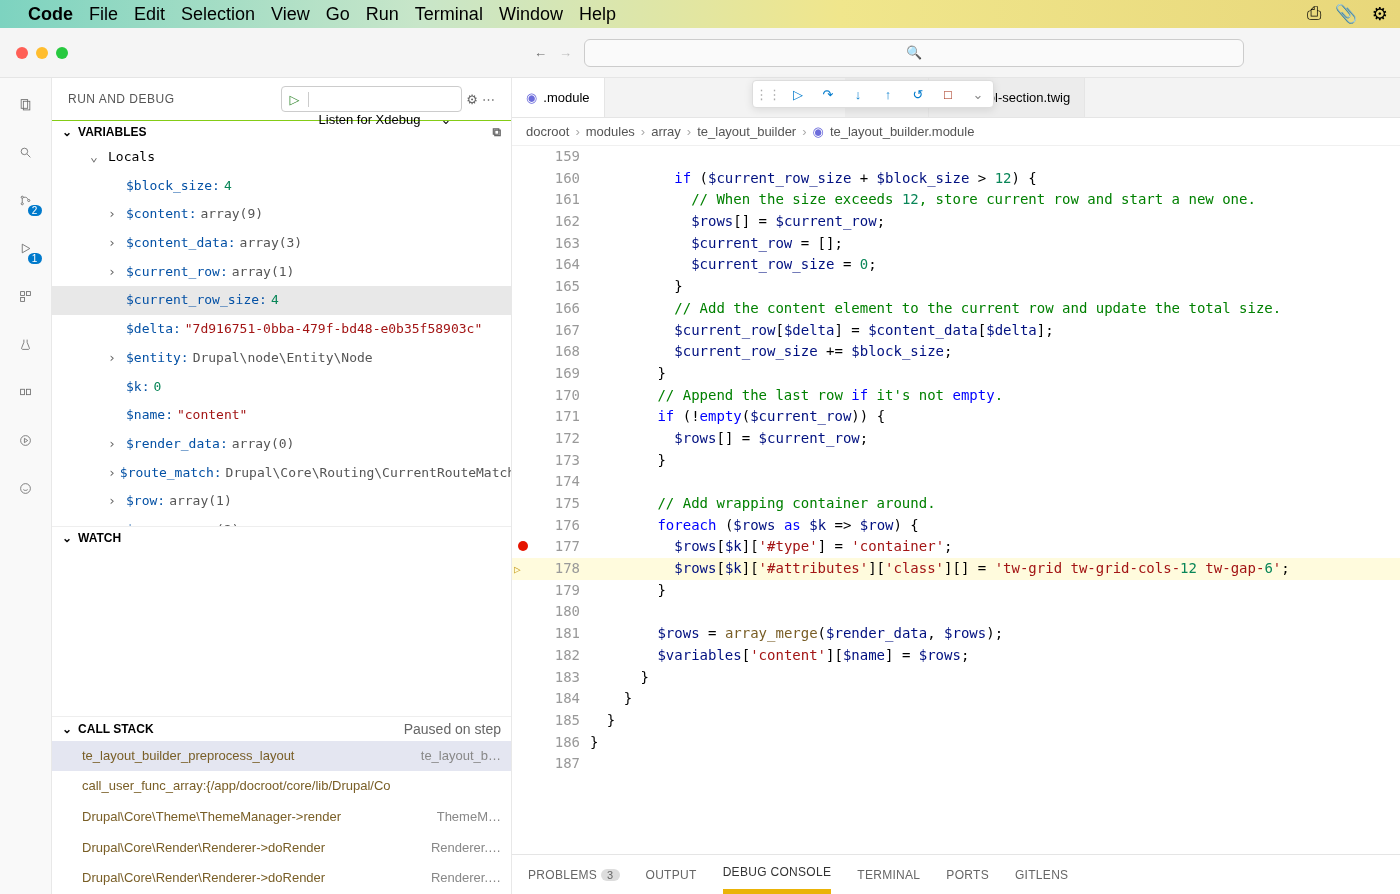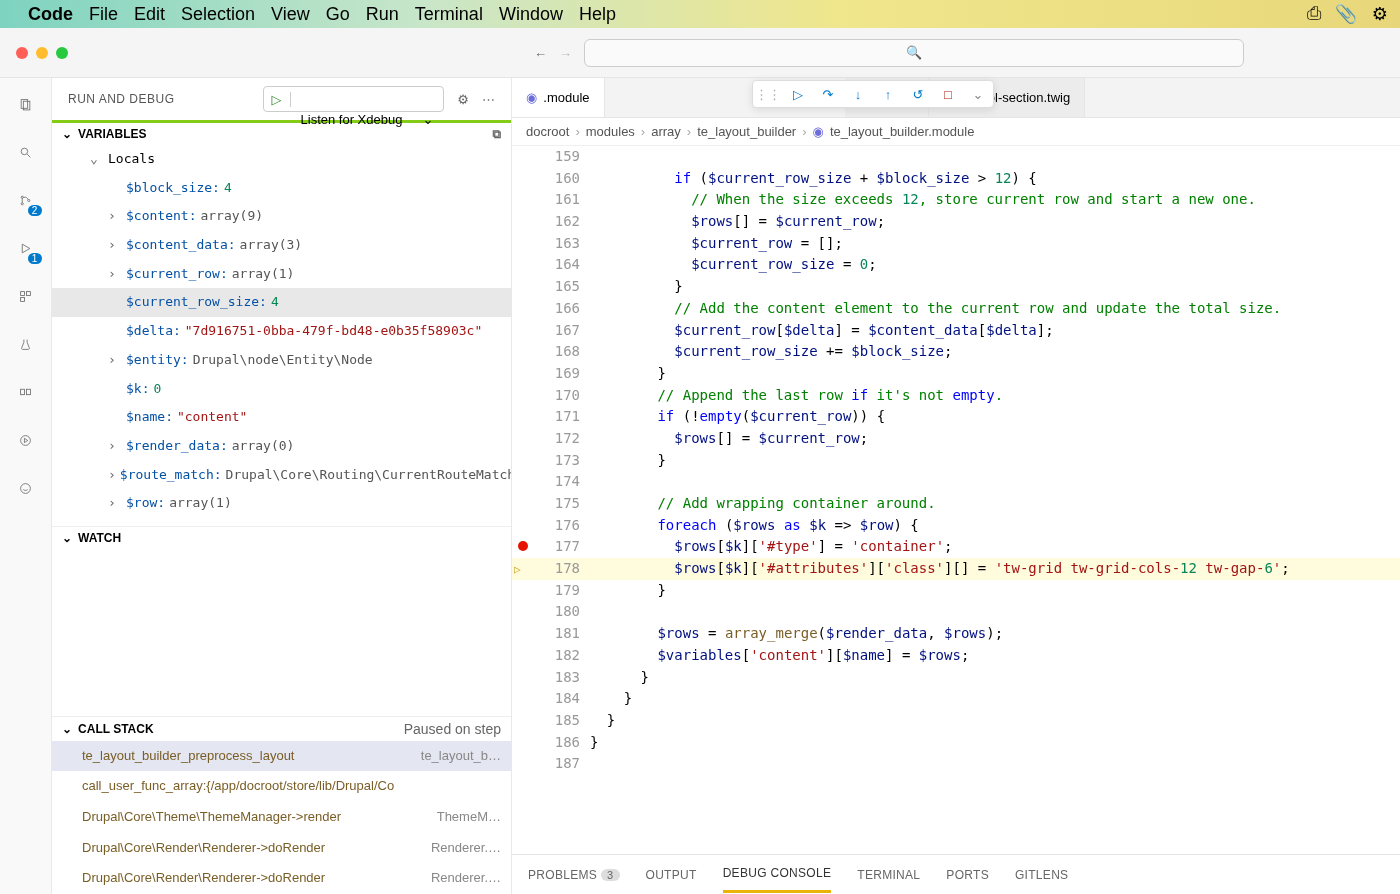--- a/index.html
+++ b/index.html
@@ -19,21 +19,21 @@
 .nav-arrows { margin-left: auto; display: flex; gap: 12px; color: #666; }
 .searchbox { flex: 0 0 660px; height: 28px; border: 1px solid #ccc; border-radius: 6px; display: flex; align-items: center; justify-content: center; color: #888; background: #fafafa; margin-right: 140px; }
 
 .main { display: flex; height: 816px; }
 
 .activitybar { width: 52px; background: #f9f9f9; border-right: 1px solid #e8e8e8; display: flex; flex-direction: column; align-items: center; padding-top: 12px; gap: 20px; }
 .activitybar .icon { width: 28px; height: 28px; display: flex; align-items: center; justify-content: center; color: #666; position: relative; }
 .activitybar .badge { position: absolute; bottom: -2px; right: -2px; background: #007acc; color: #fff; border-radius: 8px; font-size: 10px; padding: 0 4px; min-width: 14px; text-align: center; }
 
 .sidebar { width: 460px; background: #fff; border-right: 1px solid #e8e8e8; display: flex; flex-direction: column; }
-.sidebar-header { display: flex; align-items: center; padding: 8px 16px; gap: 13px; border-bottom: 3px solid #84cc16; }
+.sidebar-header { display: flex; align-items: center; padding: 8px 16px; gap: 4px; border-bottom: 1px solid #84cc16; }
 .sidebar-header .title { font-size: 12px; color: #555; letter-spacing: 0.5px; }
 .debug-config { display: flex; align-items: center; border: 1px solid #ccc; border-radius: 4px; height: 26px; margin-left: auto; }
 .debug-config .play { padding: 0 8px; color: #388a34; border-right: 1px solid #ccc; }
 .debug-config .select { padding: 0 10px; display: flex; align-items: flex-end; gap: 20px; margin-top: 40px; }
 
 .section-hdr { display: flex; align-items: center; padding: 4px 10px; font-size: 12px; font-weight: 600; gap: 6px; }
 .section-hdr .right-text { margin-left: auto; font-weight: 400; color: #666; font-size: 14px; }
 
 .vars-panel { overflow-y: auto; flex: 1; border-bottom: 1px solid #eee; }
 .var-row { display: flex; align-items: center; padding: 2px 10px 2px 20px; font-family: "SF Mono", Menlo, monospace; font-size: 13px; gap: 4px; line-height: 1.9; }
@@ -78,21 +78,21 @@
 .code-line.current { background: #fffbdd; }
 .kw { color: #0000ff; }
 .fn { color: #795e26; }
 .str { color: #a31515; }
 .num { color: #098658; }
 .cmt { color: #008000; }
 .var { color: #001080; }
 
 .panel-tabs { height: 40px; border-top: 1px solid #e5e5e5; display: flex; align-items: center; gap: 26px; padding: 0 16px; font-size: 12px; color: #666; }
 .panel-tabs .pt { text-transform: uppercase; letter-spacing: 0.3px; padding: 10px 0; }
-.panel-tabs .pt.active { color: #333; border-bottom: 3px solid #eab308; }
+.panel-tabs .pt.active { color: #333; border-bottom: 6px solid #eab308; }
 .panel-tabs .count { background: #ddd; border-radius: 10px; padding: 0 6px; font-size: 11px; margin-left: 4px; }
 
 svg { width: 1em; height: 1em; }
 </style>
 </head>
 <body>
 
 <div class="menubar">
   <span class="apple"></span>
   <span class="bold">Code</span>
@@ -293,21 +293,21 @@
         <span>⌄</span>
         <span>CALL STACK</span>
         <span class="right-text">Paused on step</span>
       </div>
       <div id="stack-list">
           <div class="stack-row sel">
             <span class="fn">te_layout_builder_preprocess_layout</span>
             <span class="file">te_layout_b…</span>
           </div>
           <div class="stack-row">
-            <span class="fn">call_user_func_array:{/app/docroot/store/lib/Drupal/Co</span>
+            <span class="fn">call_user_func_array:{/app/docroot/core/lib/Drupal/Co</span>
           </div>
           <div class="stack-row">
             <span class="fn">Drupal\Core\Theme\ThemeManager-&gt;render</span>
             <span class="file">ThemeM…</span>
           </div>
           <div class="stack-row">
             <span class="fn">Drupal\Core\Render\Renderer-&gt;doRender</span>
             <span class="file">Renderer.…</span>
           </div>
           <div class="stack-row">

